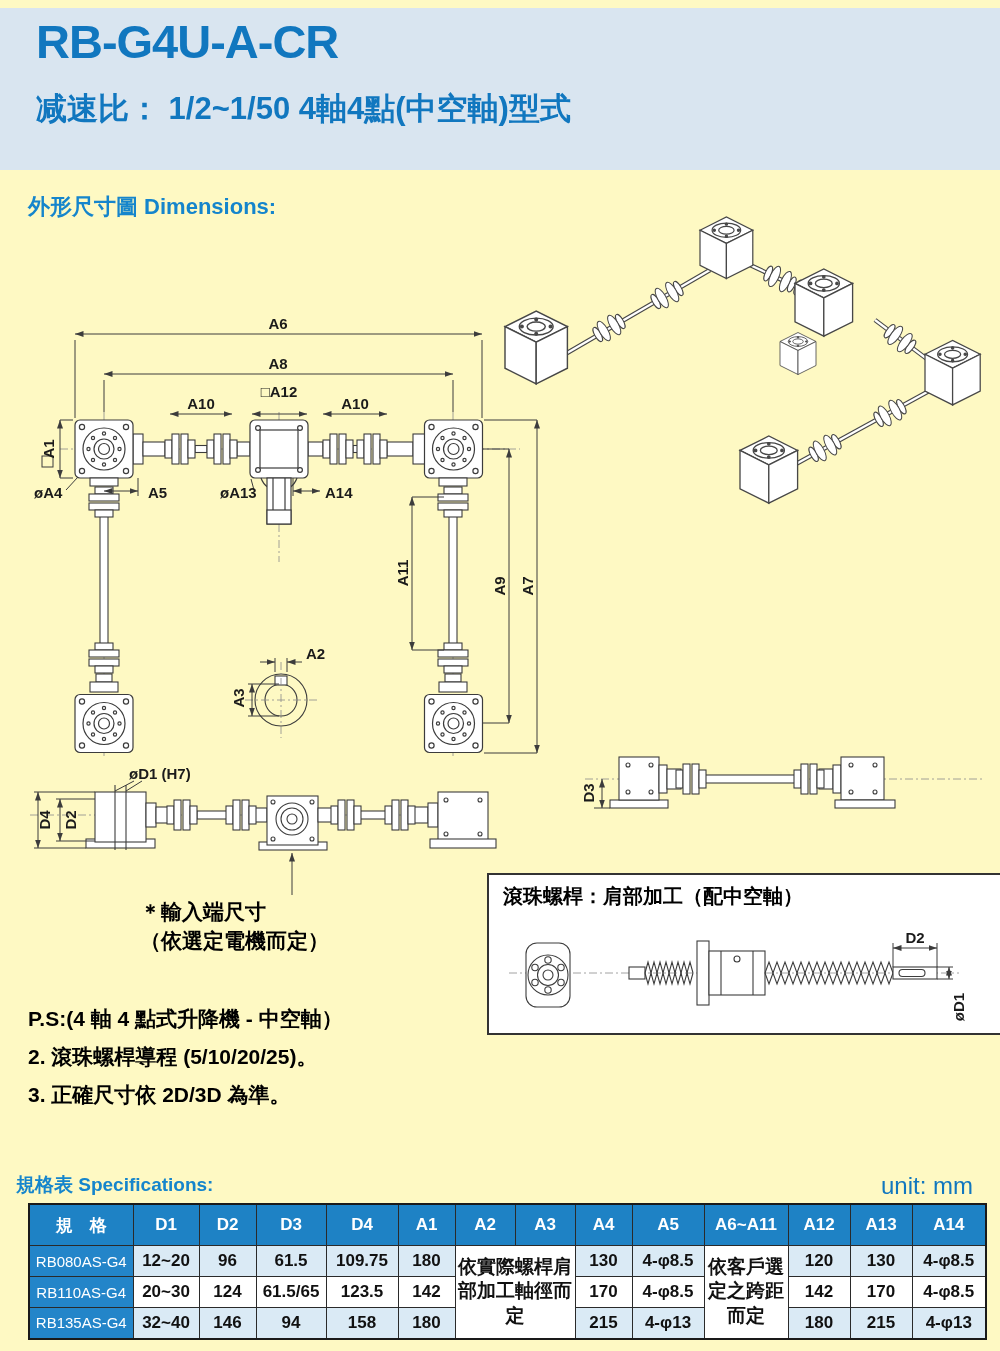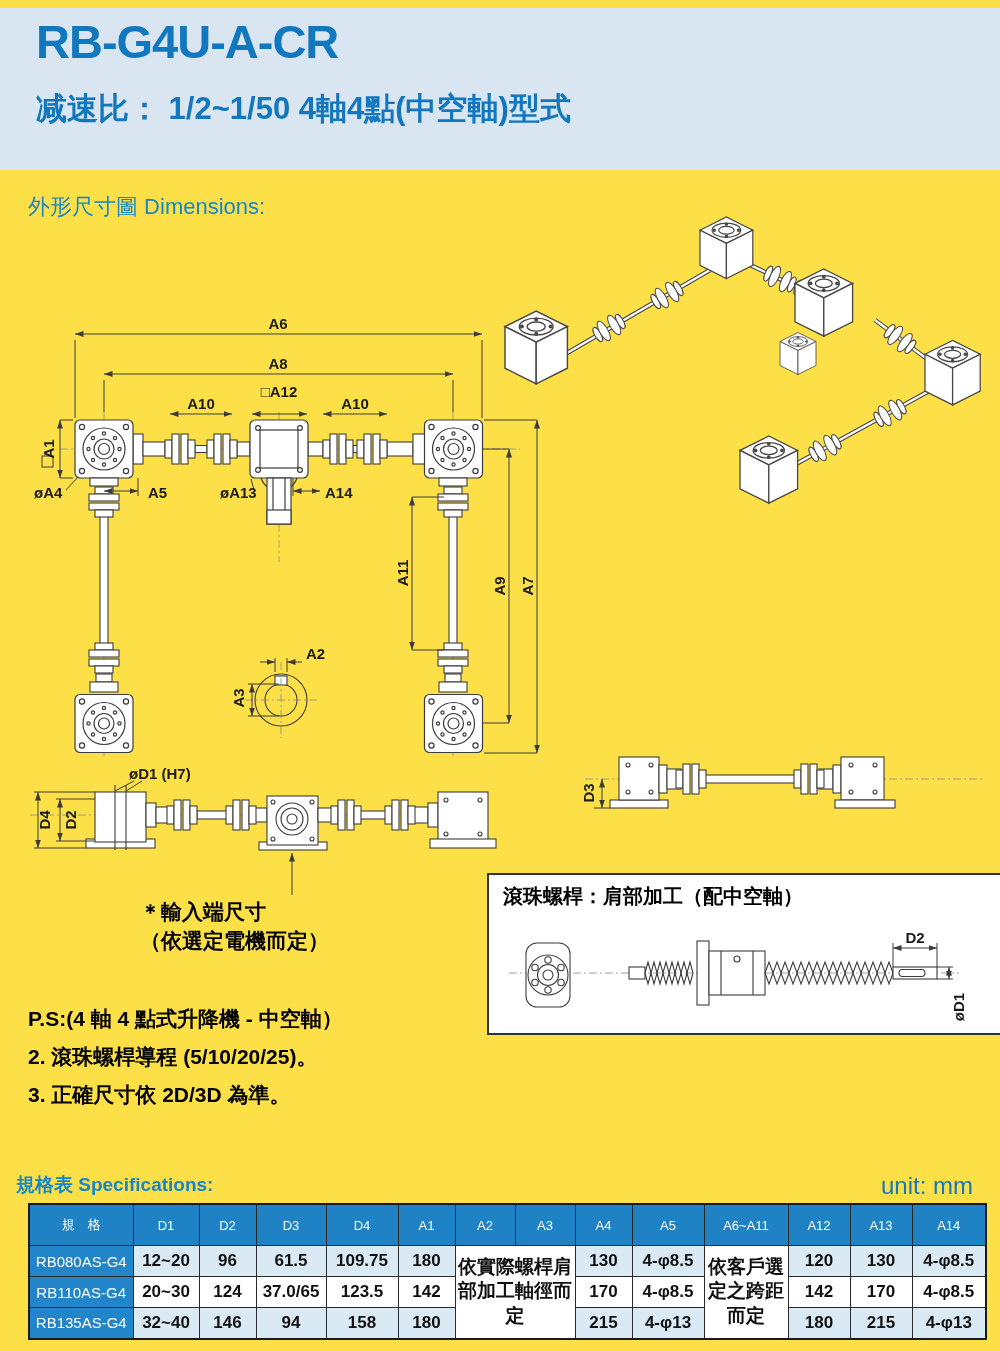--- a/index.html
+++ b/index.html
@@ -1,42 +1,42 @@
 <!DOCTYPE html>
 <html><head>
 <meta charset="utf-8">
 <style>
   html,body{margin:0;padding:0;background:#fff;}
-  .page{position:relative;width:1000px;height:1351px;background:#fde047;overflow:hidden;
+  .page{position:relative;width:1000px;height:1351px;background:#fef9c3;overflow:hidden;
         font-family:"Liberation Sans","DejaVu Sans",sans-serif;}
   .band{position:absolute;left:0;top:8px;width:1000px;height:162px;background:#d9e5f0;}
   .title{position:absolute;left:36px;top:14px;font-size:47px;font-weight:800;color:#1177bf;letter-spacing:-1px;}
   .subtitle{position:absolute;left:36px;top:88px;font-size:31px;font-weight:800;color:#1177bf;}
-  .dims-heading{position:absolute;left:28px;top:192px;font-size:22px;font-weight:400;color:#1585cc;}
+  .dims-heading{position:absolute;left:28px;top:192px;font-size:22px;font-weight:700;color:#1585cc;}
   svg{position:absolute;overflow:visible;}
   svg text{font-family:"Liberation Sans","DejaVu Sans",sans-serif;}
   .dim{font-size:15px;font-weight:700;fill:#1b1b1b;}
   .front-svg{left:20px;top:300px;}
   .iso-svg{left:495px;top:200px;}
   .sideL-svg{left:30px;top:755px;}
   .sideR-svg{left:580px;top:753px;}
   .input-note{position:absolute;left:140px;top:897px;width:310px;text-align:left;
               font-size:21px;font-weight:700;color:#000;line-height:29px;}
   .bs-box{position:absolute;left:487px;top:873px;width:603px;height:162px;border:2px solid #333;box-sizing:border-box;background:#fff;}
   .bs-title{position:absolute;left:14px;top:8px;font-size:20px;font-weight:700;color:#000;}
   .bs-svg{left:0;top:38px;}
   .ps-notes{position:absolute;left:28px;top:1000px;font-size:21px;font-weight:700;color:#000;}
   .ps-notes div{height:38px;line-height:38px;white-space:nowrap;}
   .spec-row{position:absolute;left:16px;top:1172px;width:957px;display:flex;justify-content:space-between;}
   .spec-heading{font-size:19px;font-weight:700;color:#1585cc;}
   .unit-label{font-size:24px;font-weight:400;color:#1177bf;}
   table.spec{position:absolute;left:28px;top:1203px;width:957px;border-collapse:collapse;table-layout:fixed;
              border:2px solid #1a1a1a;}
   table.spec th,table.spec td{border:1px solid #2a2a2a;text-align:center;vertical-align:middle;padding:0;overflow:hidden;}
-  table.spec thead th{background:#1e82c5;color:#fff;font-size:13px;font-weight:400;height:40px;}
+  table.spec thead th{background:#1e82c5;color:#fff;font-size:17px;font-weight:700;height:40px;}
   td.model{background:#2385c9;color:#fff;font-size:15px;font-weight:400;}
   td.val{font-size:17px;font-weight:700;color:#111;background:#fff;}
   tr.alt td.val{background:#daeaf5;}
   td.mergecell{background:#fff;font-size:19px;font-weight:700;color:#111;line-height:1.3;padding:0 3px;}
   tbody tr{height:31px;}
 </style>
 </head>
 <body>
 
 <div class="page">
@@ -440,21 +440,21 @@
         <td class="val">4-φ8.5</td>
         <td class="mergecell" rowspan="3">依客戶選定之跨距而定</td>
         <td class="val">120</td>
         <td class="val">130</td>
         <td class="val">4-φ8.5</td>
       </tr>
       <tr>
         <td class="model">RB110AS-G4</td>
         <td class="val">20~30</td>
         <td class="val">124</td>
-        <td class="val">37.0/65</td>
+        <td class="val">61.5/65</td>
         <td class="val">123.5</td>
         <td class="val">142</td>
         <td class="val">170</td>
         <td class="val">4-φ8.5</td>
         <td class="val">142</td>
         <td class="val">170</td>
         <td class="val">4-φ8.5</td>
       </tr>
       <tr class="alt">
         <td class="model">RB135AS-G4</td>

